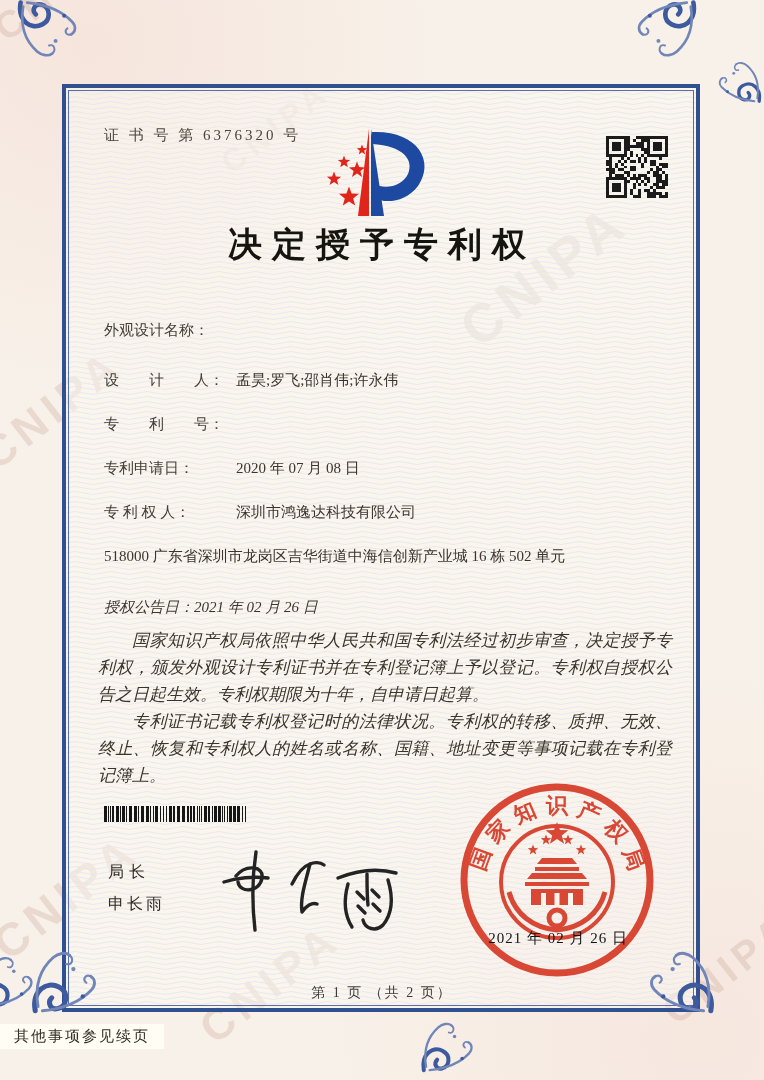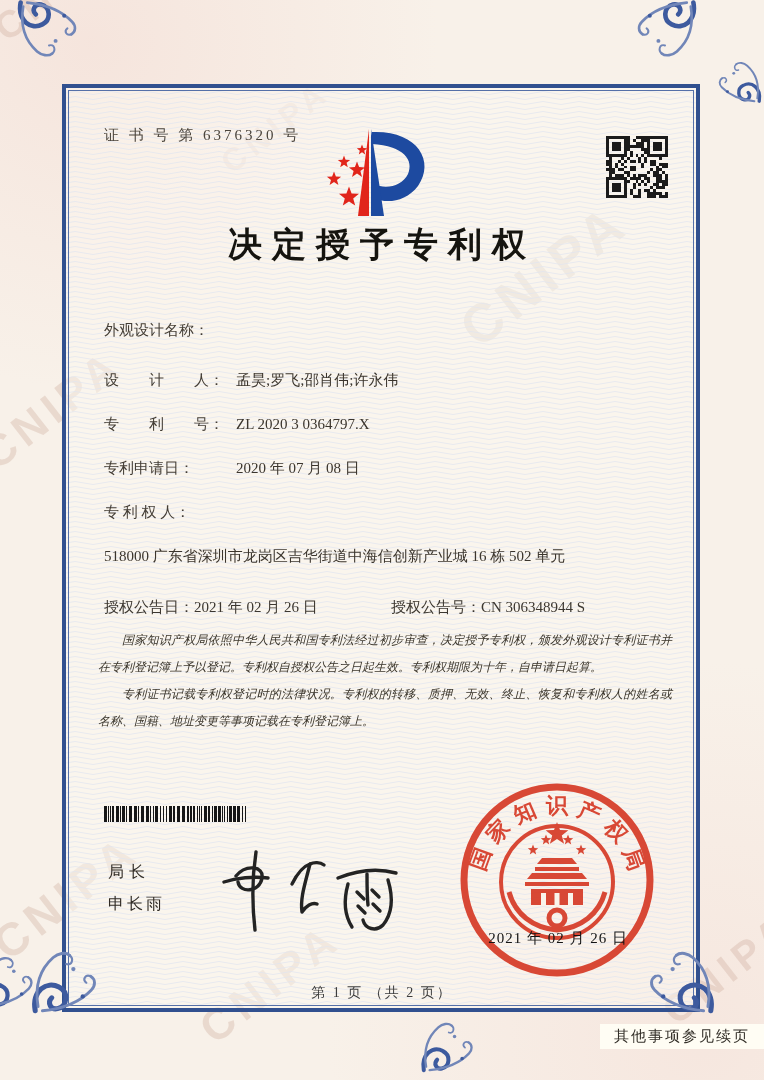--- a/index.html
+++ b/index.html
@@ -33,35 +33,35 @@
   .logo{left:300px; top:124px;}
   .qr{left:606px; top:136px;}
   .title{left:0; top:222px; width:100%; text-align:center; font-size:34px; font-weight:700;
          letter-spacing:10px; color:#15140f;}
   .fields{left:104px; top:320px; width:562px; font-size:15px;}
   .field-row{display:flex; margin-bottom:23px; line-height:21px;}
   .field-row:first-child{margin-bottom:29px;}
   .f-label{flex:none; width:132px; color:#433d35;}
   .f-value{flex:1; color:#3b352d;}
   .grant-row{display:flex; left:104px; top:597px; width:600px; font-size:15px; line-height:21px;}
-  .grant-a{flex:none; width:287px;}
-  .paras{left:98px; top:627px; width:574px; font-size:12px; line-height:27px;
+  .grant-a{flex:none; width:287px;font-style:italic;}
+  .paras{left:98px; top:627px; width:574px; font-size:17px; line-height:27px;
          font-style:italic; color:#3a352b; text-align:justify;}
   .paras p{margin:0; text-indent:2em;}
   .barcode{left:104px; top:806px; width:204px; height:16px; display:flex; align-items:stretch;}
   .barcode span{flex:none; background:#161616; height:100%;}
   .sig-title{left:108px; top:862px; font-size:16px; letter-spacing:5px; color:#2f2a24;}
   .sig-name{left:108px; top:894px; font-size:16px; letter-spacing:3px; color:#2f2a24;}
   .sig-svg{left:212px; top:840px;}
   .seal-svg{left:457px; top:780px;}
   .seal-date{left:452px; top:929px; width:212px; text-align:center; z-index:4;
              font-size:15px; letter-spacing:1px; color:#141414;}
   .page-info{left:0; top:984px; width:100%; text-align:center; font-size:14px;
              letter-spacing:2px; color:#3c3c3c;}
-  .cont-note{left:0; top:1024px; width:100%; text-align:right;}
+  .cont-note{left:0; top:1024px; width:100%; text-align:left;}
   .cont-note span{display:inline-block; background:#fffdf4; padding:3px 14px;
                   font-size:15px; letter-spacing:2px; color:#332f28;}
 </style>
 </head>
 <body>
 
 <div class="page">
 
   <svg width="0" height="0" style="position:absolute" aria-hidden="true">
     <defs>
@@ -562,40 +562,37 @@
   <div class="abs fields">
     <div class="field-row">
       <span class="f-label">外观设计名称：</span>
     </div>
     <div class="field-row">
       <span class="f-label">设　　计　　人：</span>
       <span class="f-value">孟昊;罗飞;邵肖伟;许永伟</span>
     </div>
     <div class="field-row">
       <span class="f-label">专　　利　　号：</span>
-      <span class="f-value">ZL 2020 3 0364797.X</span>
     </div>
     <div class="field-row">
       <span class="f-label">专利申请日：</span>
       <span class="f-value">2020 年 07 月 08 日</span>
     </div>
     <div class="field-row">
       <span class="f-label">专 利 权 人：</span>
+      <span class="f-value">深圳市鸿逸达科技有限公司</span>
     </div>
     <div class="field-row">
       <span class="f-value">518000 广东省深圳市龙岗区吉华街道中海信创新产业城 16 栋 502 单元</span>
     </div>
   </div>
 
   <div class="abs grant-row">
     <span class="grant-a">
       <span>授权公告日：</span><span>2021 年 02 月 26 日</span>
-    </span>
-    <span>
-      <span>授权公告号：</span><span>CN 306348944 S</span>
     </span>
   </div>
 
   <div class="abs paras">
     <p>国家知识产权局依照中华人民共和国专利法经过初步审查，决定授予专利权，颁发外观设计专利证书并在专利登记簿上予以登记。专利权自授权公告之日起生效。专利权期限为十年，自申请日起算。</p>
     <p>专利证书记载专利权登记时的法律状况。专利权的转移、质押、无效、终止、恢复和专利权人的姓名或名称、国籍、地址变更等事项记载在专利登记簿上。</p>
   </div>
 
   <div class="abs barcode">
       <span style="width: 3px; margin-right: 1px;"></span>

